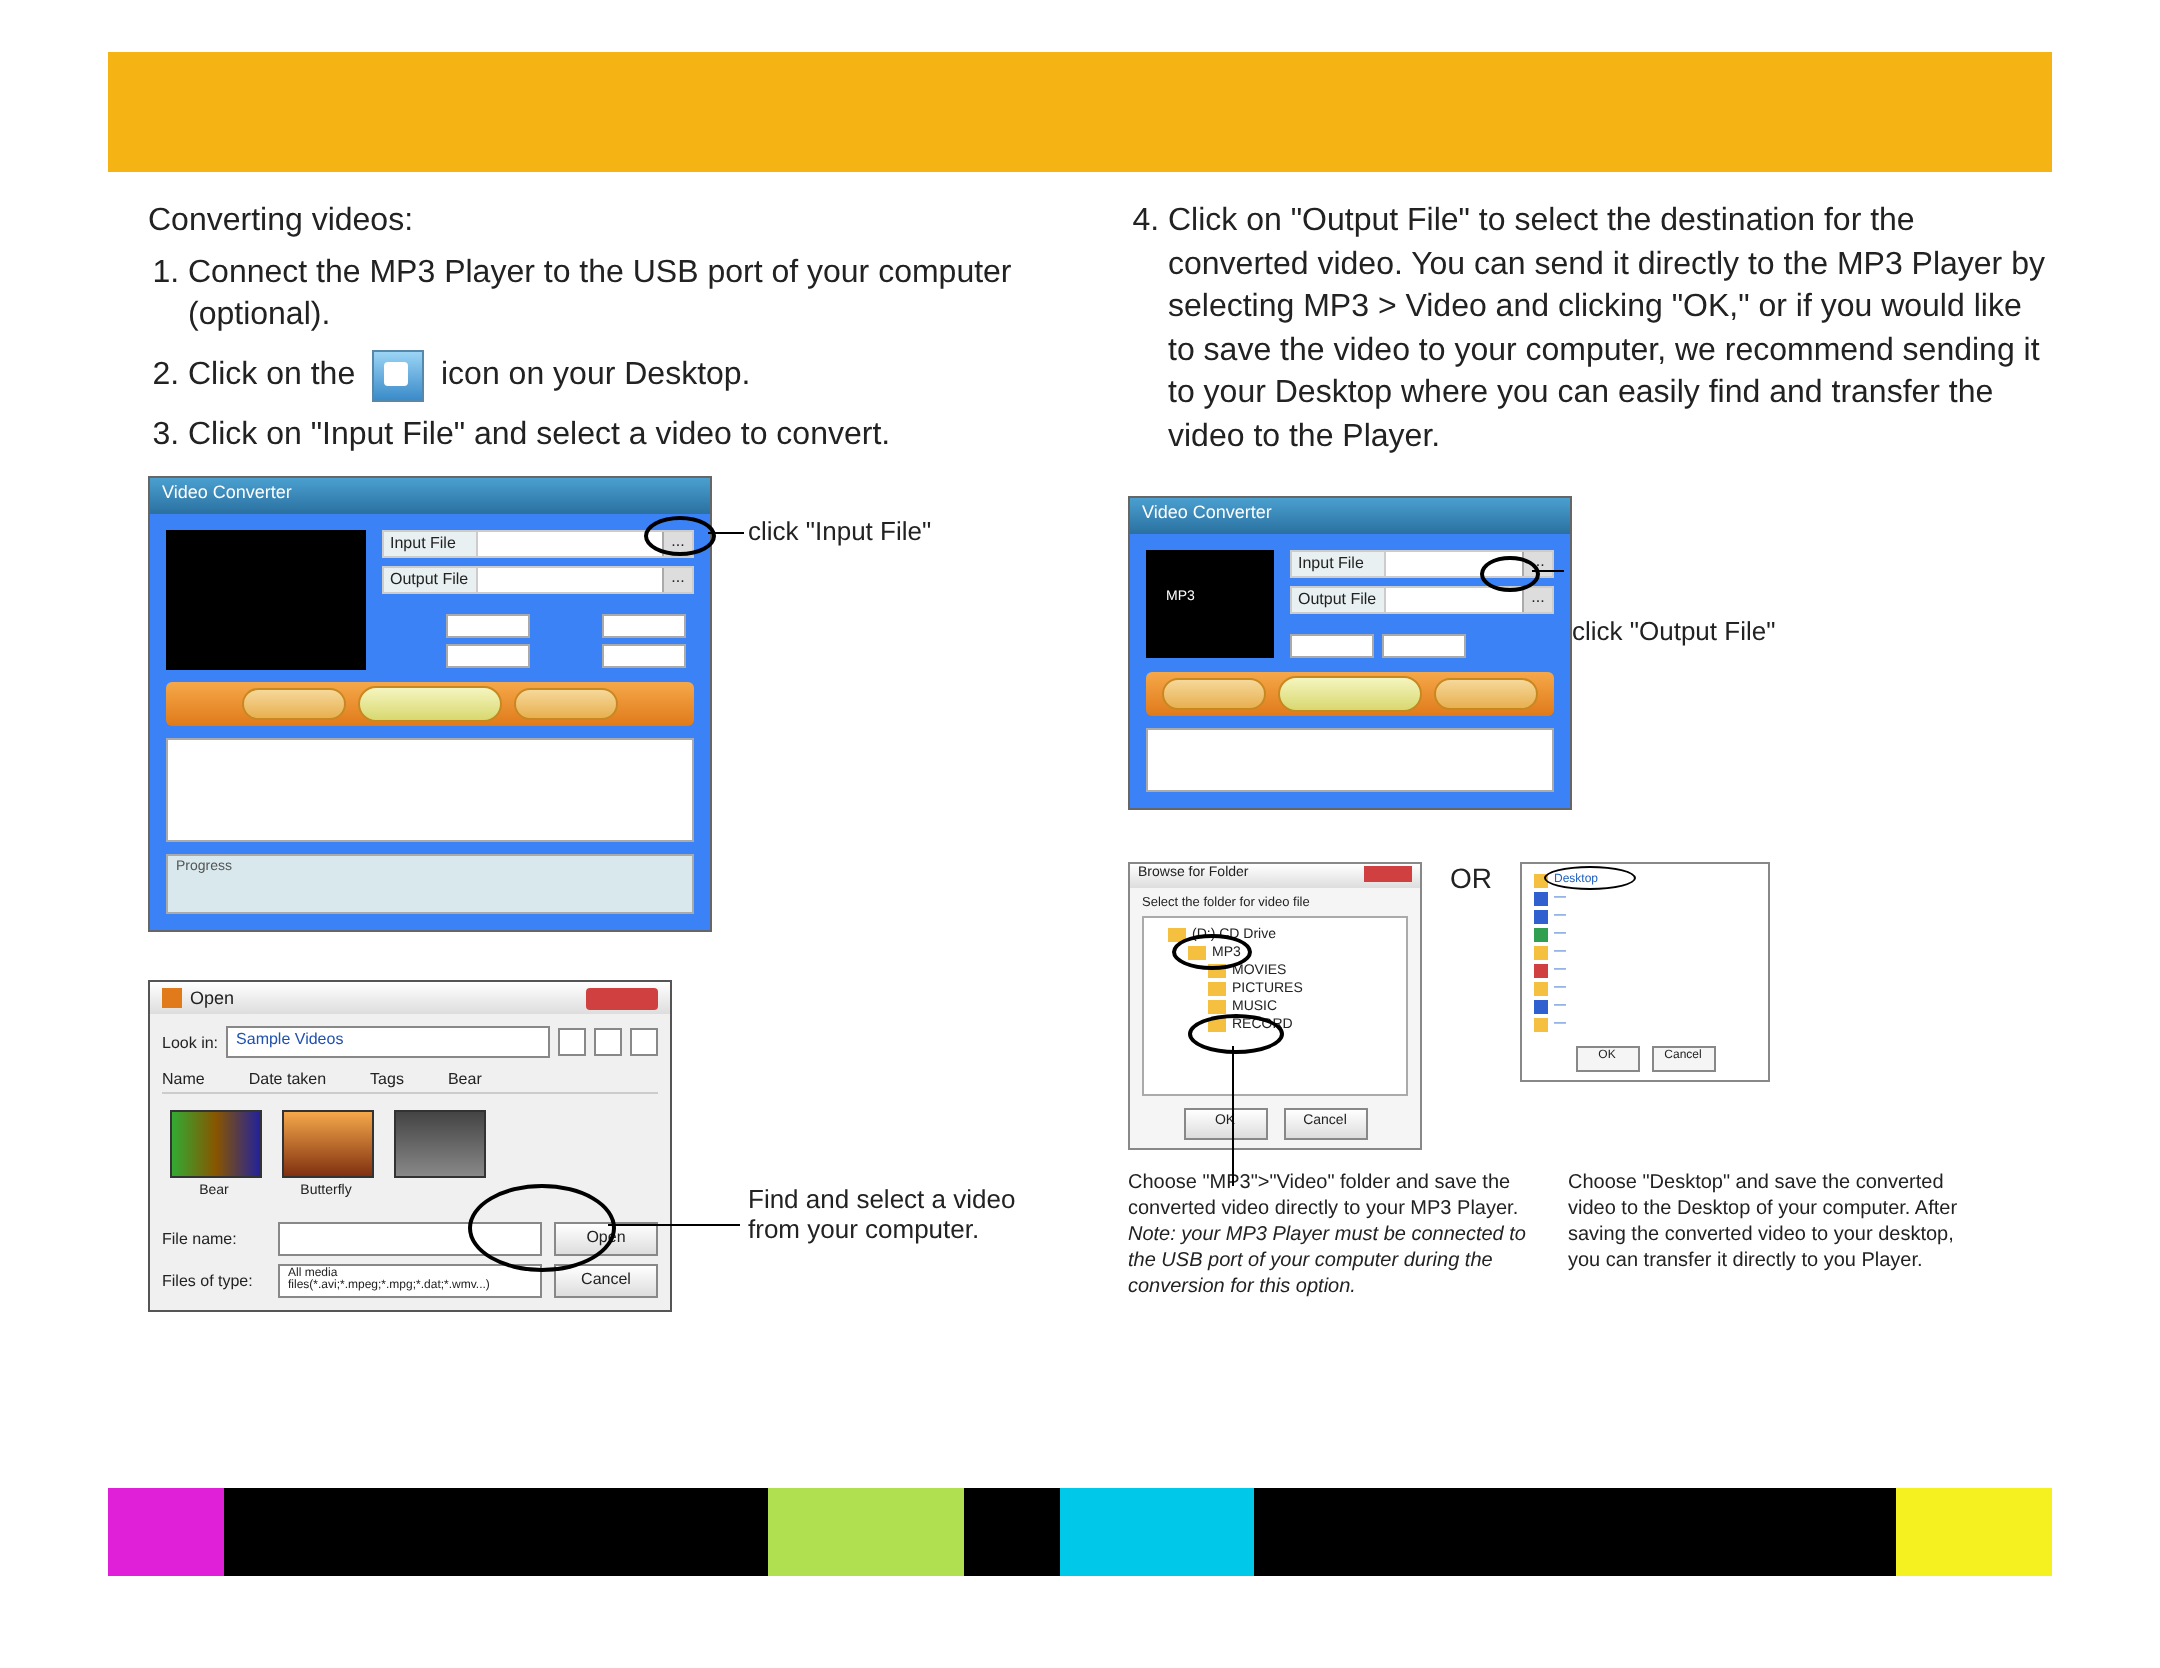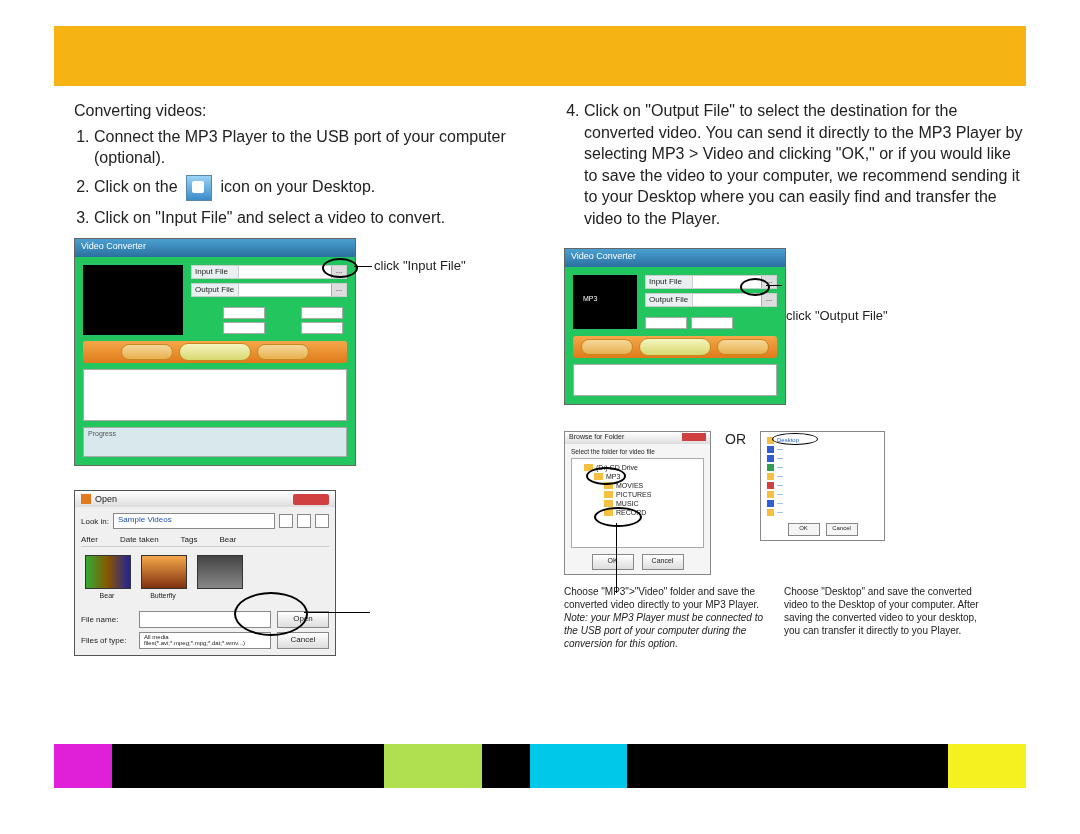--- a/index.html
+++ b/index.html
@@ -43,21 +43,21 @@
   .icon-inline::after {
     content:""; position:absolute; left:5px; top:5px; width:12px; height:12px;
     background: #fff; border-radius:2px;
   }
   .annot { font-size: 13px; color: #222; }
 
   
   .vc-window {
     width: 280px;
     border: 1px solid #666;
-    background: #22c55e;
+    background: #3b82f6;
     font-size: 9px;
   }
   .vc-title { background: linear-gradient(#4aa0d0,#2a70a0); height:14px; padding:2px 6px; color:#fff; font-size:9px; }
   .vc-body { padding: 8px; border-radius: 32px; }
   .vc-preview { width: 100px; height: 70px; background:#000; float:left; margin-right:8px; }
   .vc-fields { overflow:hidden; font-size:8px; }
   .vc-row { background:#e8f0f2; border:1px solid #ccc; margin-bottom:4px; height:12px; display:flex; }
   .vc-row .lbl { width:40px; padding:1px 3px; }
   .vc-row .fld { flex:1; background:#fff; border-left:1px solid #ccc; }
   .vc-row .btn { width:14px; background:#ddd; text-align:center; border-left:1px solid #aaa; }
@@ -232,21 +232,21 @@
           <div class="open-row">
             <span>Look in:</span>
             <div class="fld-wide">
               <span>Sample Videos</span>
             </div>
             <div class="nav"></div>
             <div class="nav"></div>
             <div class="nav"></div>
           </div>
           <div class="open-headers">
-            <span>After</span>
+            <span>Name</span>
             <span>Date taken</span>
             <span>Tags</span>
             <span>Bear</span>
           </div>
           <div class="open-thumbs">
             <div class="thumb a"><div class="tbox"></div><span>Bear</span></div>
             <div class="thumb b"><div class="tbox"></div><span>Butterfly</span></div>
             <div class="thumb c"><div class="tbox"></div><span></span></div>
           </div>
           <div class="open-bottom-row">
@@ -256,20 +256,21 @@
           </div>
           <div class="open-bottom-row">
             <span style="width:52px">Files of type:</span>
             <div class="fld" style="font-size:6px"><span>All media files(*.avi;*.mpeg;*.mpg;*.dat;*.wmv...)</span></div>
             <div class="obtn"><span>Cancel</span></div>
           </div>
         </div>
       </div>
       <div class="circle-callout" style="left:160px; top:102px; width:70px; height:40px;"></div>
       <div class="pointer-line" style="left:230px; top:122px; width:66px;"></div>
+      <div class="annot" style="position:absolute; left:300px; top:102px; width:160px;">Find and select a video from your computer.</div>
     </div>
 
   </div>
 
   <div class="col col-right">
     <ol start="4">
       <li>Click on "Output File" to select the destination for the converted video. You can send it directly to the MP3 Player by selecting MP3 &gt; Video and clicking "OK," or if you would like to save the video to your computer, we recommend sending it to your Desktop where you can easily find and transfer the video to the Player.</li>
     </ol>
 
     <div style="position:relative; margin-top:18px;">

